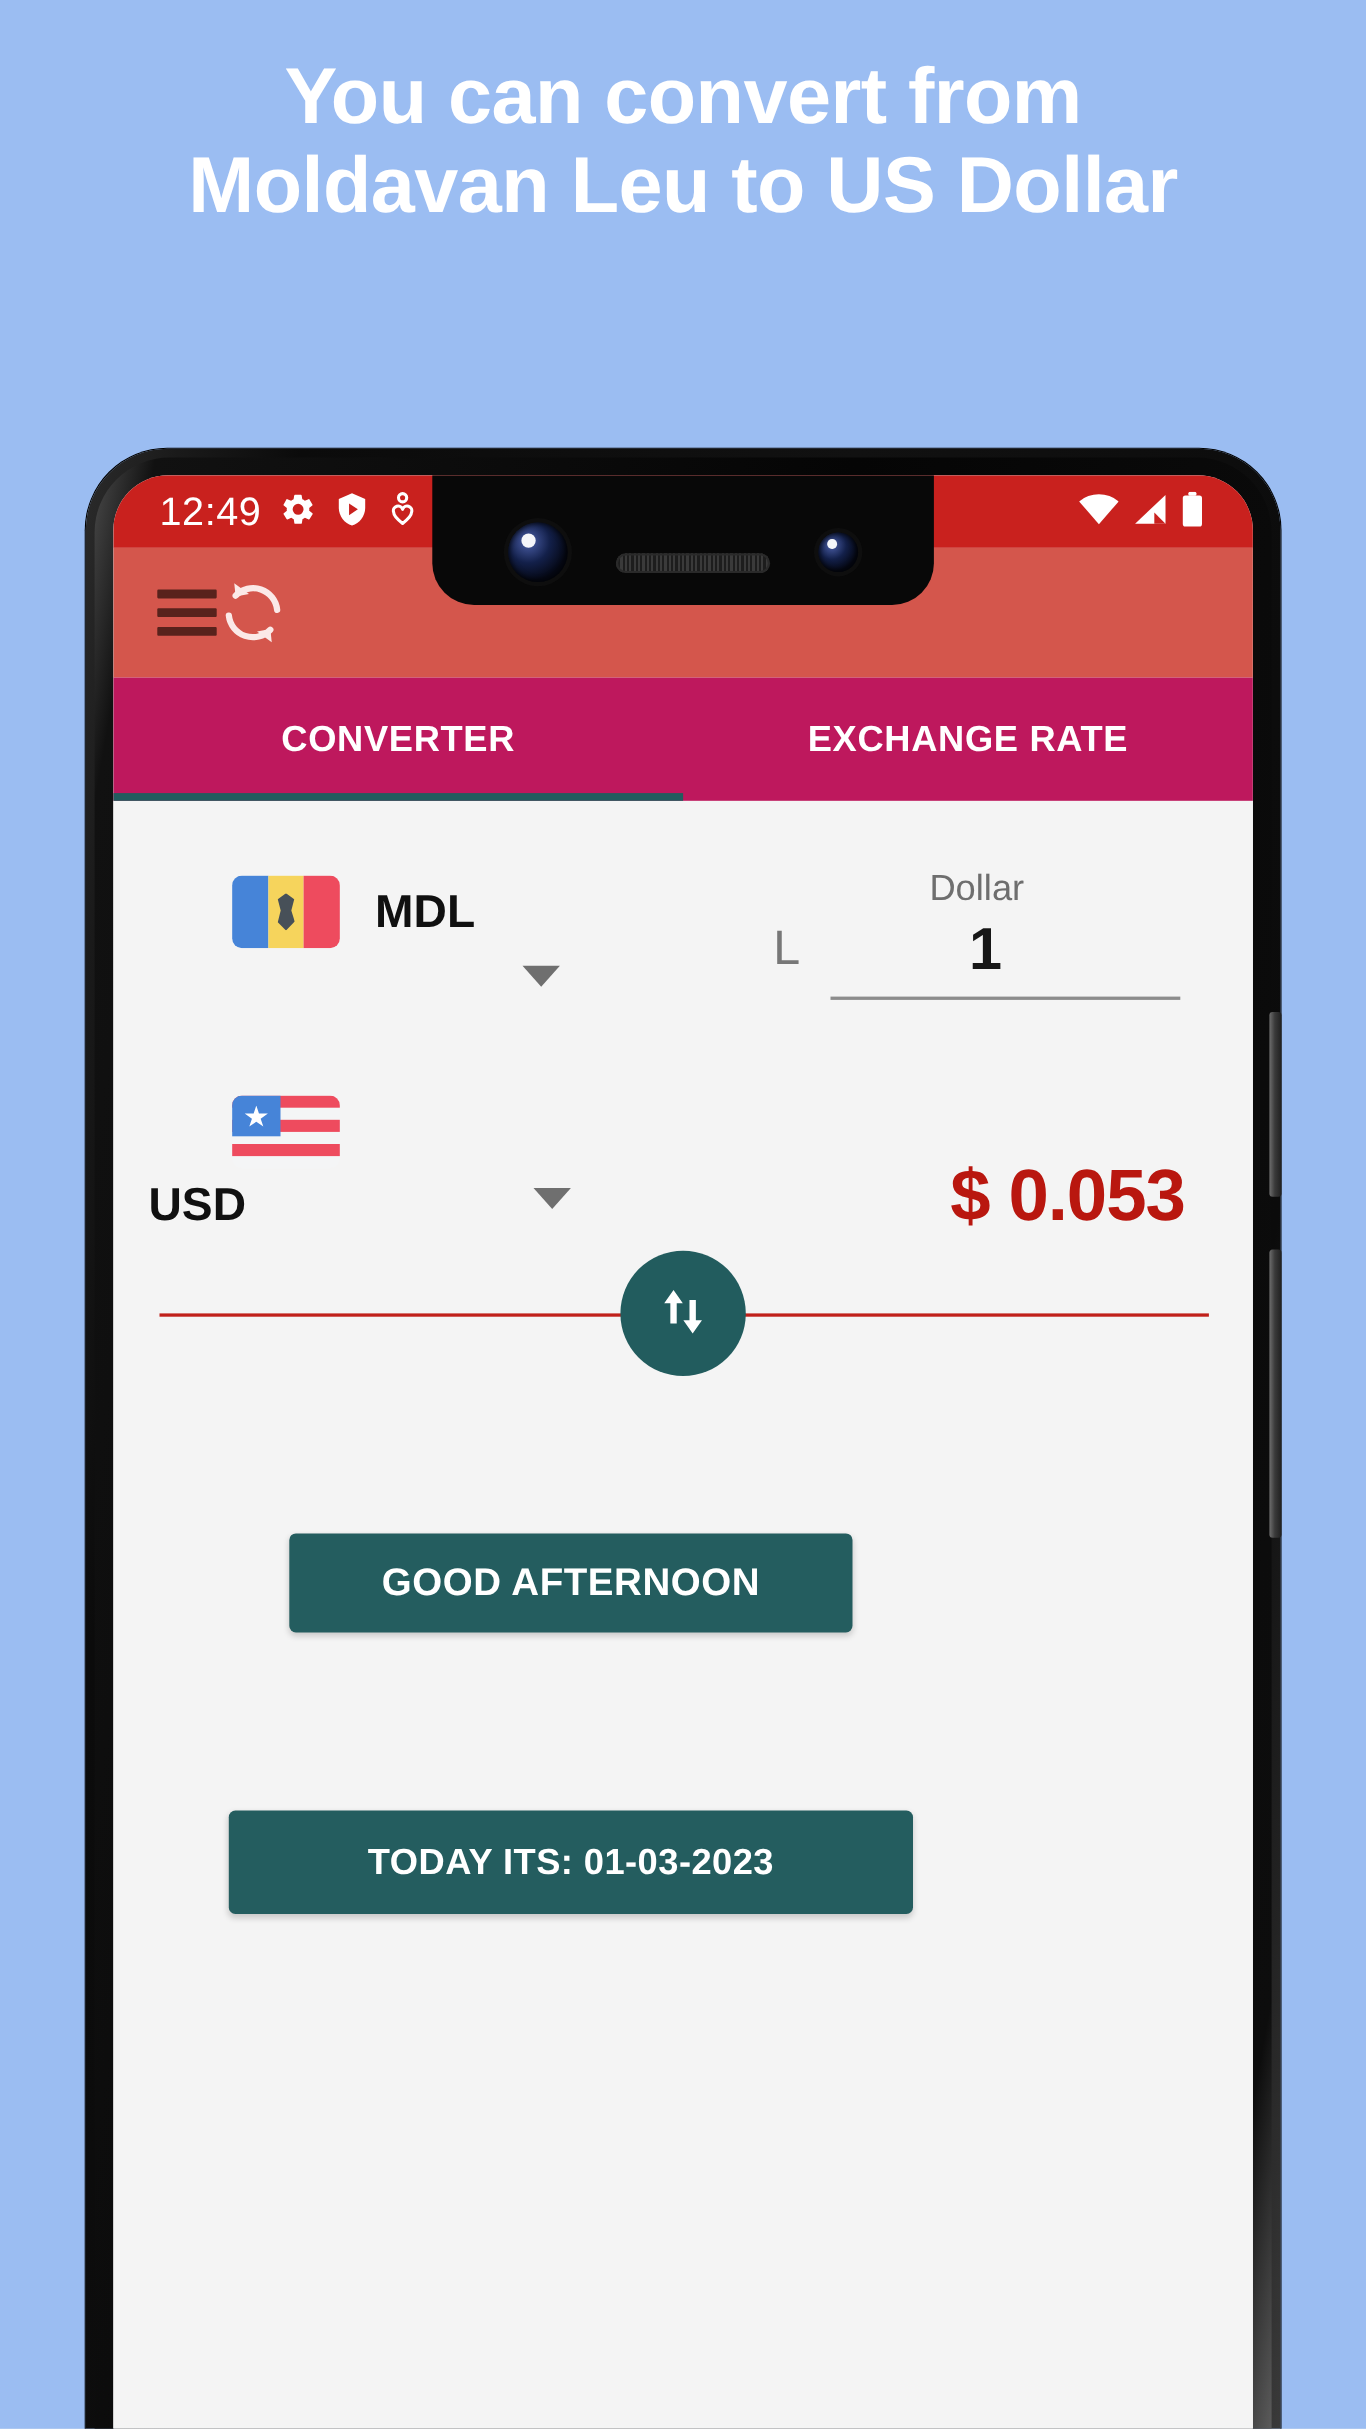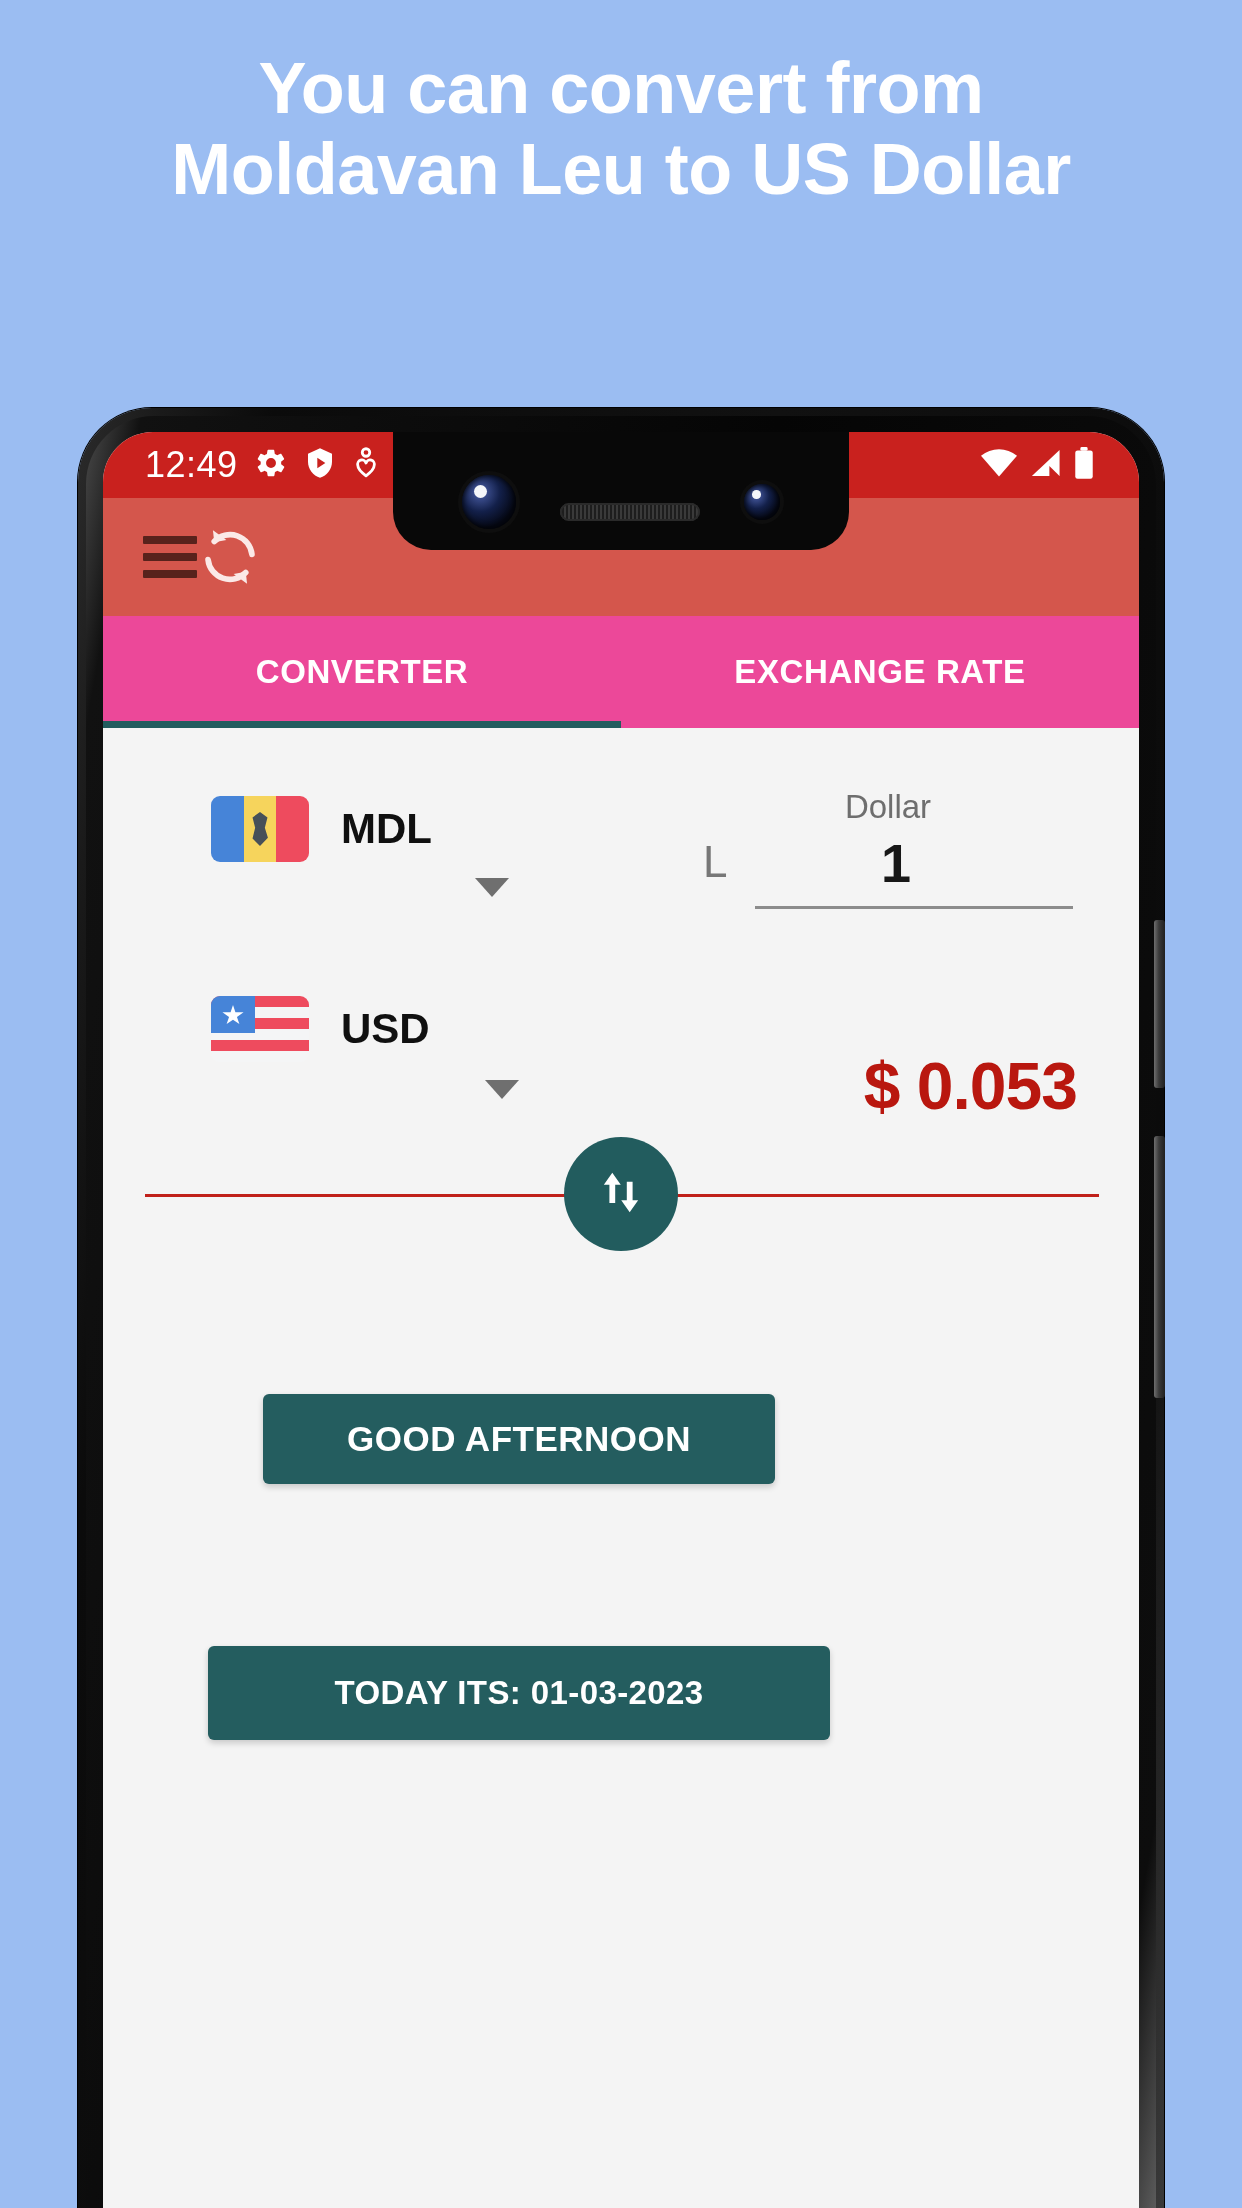--- a/index.html
+++ b/index.html
@@ -104,21 +104,21 @@
   .appbar-title {
     flex:1; text-align:center; color:#fff;
     font-size:42px; font-weight:bold; letter-spacing:-0.5px;
     margin-left:-10px;
   }
   .refresh-btn { margin-right:42px; width:66px; height:66px; display:flex; align-items:center; justify-content:center; cursor:pointer; }
 
   
   .tabs {
     position:absolute; top:184px; left:0; width:100%; height:112px;
-    background:#ec4899; display:flex; z-index:2;
+    background:#be185d; display:flex; z-index:2;
   }
   .tab {
     flex:1; display:flex; align-items:center; justify-content:center;
     color:#fff; font-size:33px; font-weight:bold; letter-spacing:0.6px;
     cursor:pointer; position:relative;
   }
   .tab.active::after {
     content:""; position:absolute; left:0; right:0; bottom:0;
     height:7px; background:#225C5E;
   }
@@ -127,21 +127,21 @@
   .content {
     position:absolute; top:296px; left:0; right:0; bottom:0;
     background:#F4F4F4;
   }
 
   .row {
     position:absolute; left:0; right:0;
     display:flex; align-items:flex-start;
   }
   .row-mdl { top:68px; height:150px; }
-  .row-usd { top:268px; height:150px; }
+  .row-usd { top:268px; height:150px;flex-direction:column; }
 
   .flag {
     margin-left:108px; width:98px; height:66px;
     border-radius:9px; overflow:hidden; position:relative;
     flex:0 0 auto;
   }
   .flag-md { display:flex; }
   .flag-md i { display:block; height:100%; flex:1; }
   .flag-md .b { background:#4684D8; }
   .flag-md .y { background:#F6D45C; }

